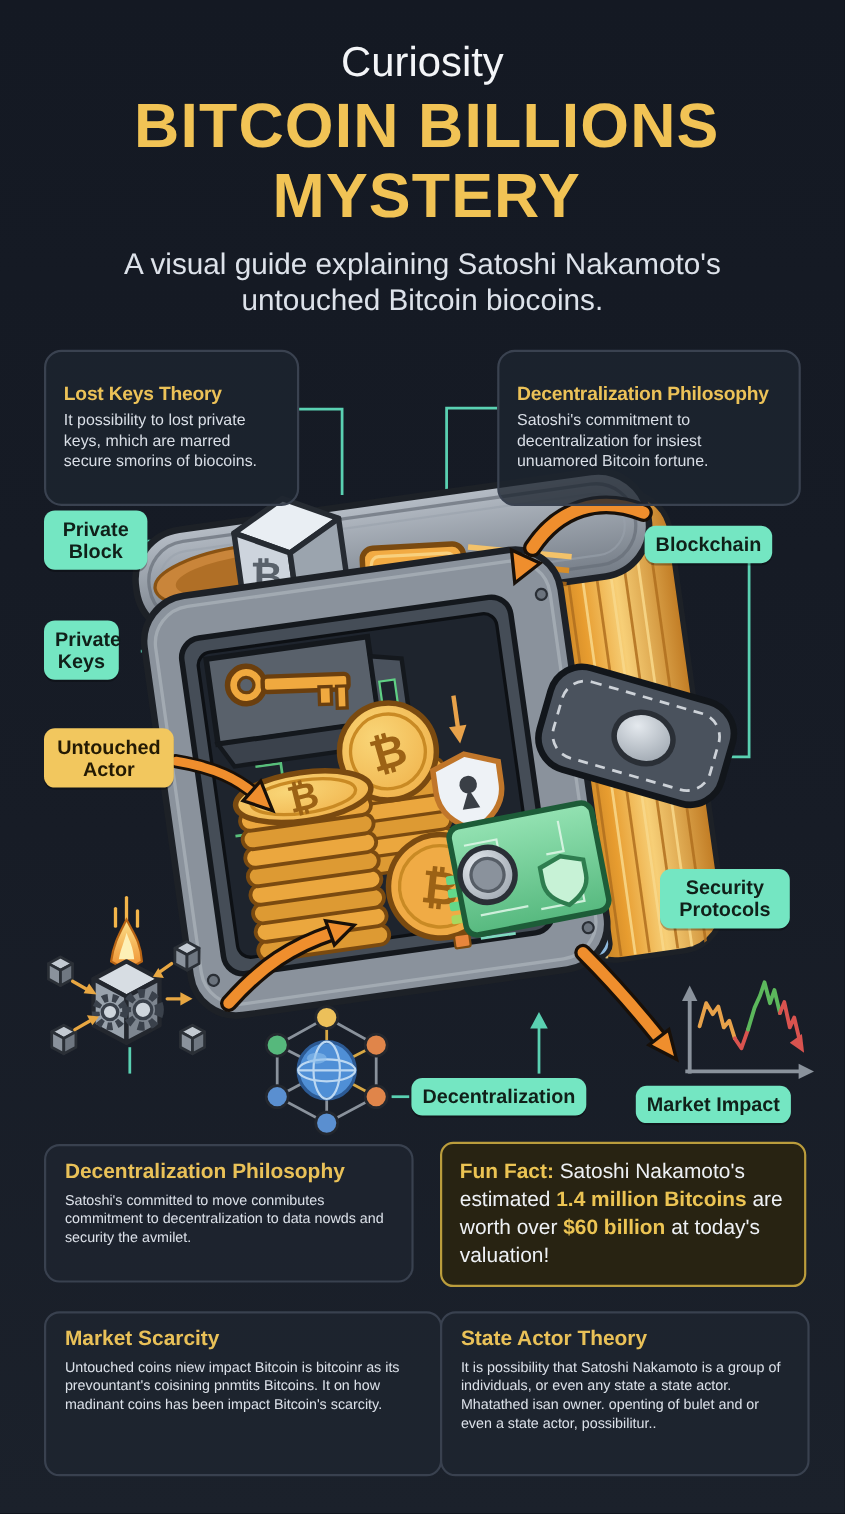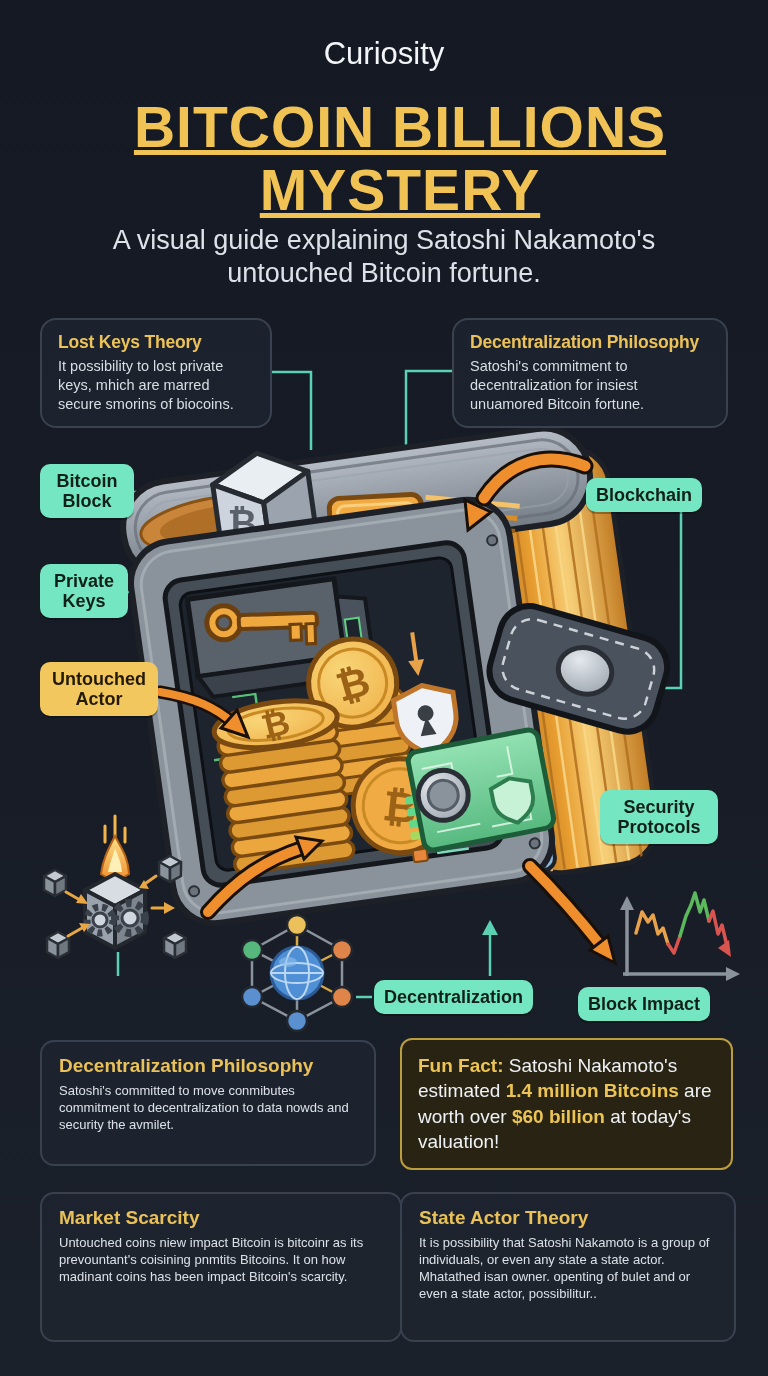--- a/index.html
+++ b/index.html
@@ -5,38 +5,38 @@
   html,body{margin:0;padding:0;background:#0d1118;}
   .page{
     position:relative;width:768px;height:1376px;overflow:hidden;
     background:linear-gradient(180deg,#141923 0%,#171c26 55%,#1b212b 100%);
     font-family:"Liberation Sans","DejaVu Sans",sans-serif;
     -webkit-font-smoothing:antialiased;
   }
   .art{position:absolute;left:0;top:0;z-index:1;pointer-events:none;}
   .ov{position:absolute;z-index:2;box-sizing:border-box;}
   
-  .kicker{left:0;top:36px;width:768px;text-align:center;color:#f3f5f8;font-size:31px;}
+  .kicker{left:0;top:36px;width:768px;text-align:center;color:#f3f5f8;font-size:38px;}
   .title{left:24px;top:80px;width:720px;text-align:center;color:#f1c355;font-weight:bold;
          font-size:57px;line-height:1.1;letter-spacing:1px;}
   .subtitle{left:74px;top:224px;width:620px;text-align:center;color:#dde2ea;font-size:27px;line-height:1.22;}
   
   .callout{background:rgba(30,37,48,0.78);border:2px solid #3a4250;border-radius:16px;
-           padding:12px 16px;}
+           padding:28px 16px;}
   .callout .c-title{color:#ecc258;font-weight:bold;font-size:17.5px;letter-spacing:-0.2px;
                     white-space:nowrap;margin-bottom:4px;}
   .callout .c-body{color:#d9dee6;font-size:14.5px;line-height:1.3;}
   .cl-lost{left:40px;top:318px;width:232px;min-height:104px;}
   .cl-dec{left:452px;top:318px;width:276px;min-height:104px;}
   
   .chip{background:#74e6c2;color:#102019;font-weight:bold;font-size:18px;line-height:1.12;
         text-align:center;border-radius:10px;padding:7px 10px;box-shadow:0 2px 0 rgba(0,0,0,0.28);}
   .chip.gold{background:#f2c75e;color:#241a04;}
   .ch-genesis{left:40px;top:464px;width:94px;}
-  .ch-private{left:40px;top:564px;width:88px;}
+  .ch-private{left:40px;top:564px;width:68px;}
   .ch-untouched{left:40px;top:662px;width:118px;}
   .ch-blockchain{left:586px;top:478px;white-space:nowrap;}
   .ch-security{left:600px;top:790px;width:118px;}
   .ch-mining{left:40px;top:977px;white-space:nowrap;}
   .ch-decent{left:374px;top:980px;white-space:nowrap;}
   .ch-market{left:578px;top:987px;white-space:nowrap;}
   
   .ibox{background:rgba(30,37,48,0.72);border:2px solid #39414f;border-radius:14px;
         padding:13px 17px;}
   .ibox .b-title{color:#e9c158;font-weight:bold;font-size:19px;margin-bottom:5px;}
@@ -376,39 +376,39 @@
       <path d="M208,912 C238,878 266,860 302,848" stroke="#ef8e2d" stroke-width="10"></path>
       <polygon points="322,841 304,859 296,837" fill="#ef8e2d" stroke="#181009" stroke-width="3"></polygon>
 
       <path d="M530,866 C562,898 582,922 601,946" stroke="#181009" stroke-width="16"></path>
       <path d="M530,866 C562,898 582,922 601,946" stroke="#ef8e2d" stroke-width="10"></path>
       <polygon points="615,963 590,950 608,936" fill="#ef8e2d" stroke="#181009" stroke-width="3"></polygon>
     </g>
   </svg>
 
   <div class="ov kicker">Curiosity</div>
-  <h1 class="ov title" style="margin:16px;text-decoration:underline;">BITCOIN BILLIONS MYSTERY</h1>
-  <div class="ov subtitle">A visual guide explaining Satoshi Nakamoto's untouched Bitcoin fortune.</div>
+  <h1 class="ov title" style="margin:4px;">BITCOIN BILLIONS MYSTERY</h1>
+  <div class="ov subtitle">A visual guide explaining Satoshi Nakamoto's untouched Bitcoin biocoins.</div>
 
   <div class="ov callout cl-lost">
     <div class="c-title">Lost Keys Theory</div>
     <div class="c-body">It possibility to lost private keys, mhich are marred secure smorins of biocoins.</div>
   </div>
   <div class="ov callout cl-dec">
     <div class="c-title">Decentralization Philosophy</div>
     <div class="c-body">Satoshi's commitment to decentralization for insiest unuamored Bitcoin fortune.</div>
   </div>
 
-  <div class="ov chip ch-genesis">Bitcoin Block</div>
+  <div class="ov chip ch-genesis">Private Block</div>
   <div class="ov chip ch-private">Private Keys</div>
   <div class="ov chip gold ch-untouched">Untouched Actor</div>
   <div class="ov chip ch-blockchain">Blockchain</div>
   <div class="ov chip ch-security">Security Protocols</div>
   <div class="ov chip ch-decent">Decentralization</div>
-  <div class="ov chip ch-market">Block Impact</div>
+  <div class="ov chip ch-market">Market Impact</div>
 
   <div class="ov ibox bx-dec">
     <div class="b-title">Decentralization Philosophy</div>
     <div class="b-body">Satoshi's committed to move conmibutes commitment to decentralization to data nowds and security the avmilet.</div>
   </div>
 
   <div class="ov funfact">
     <span class="hl">Fun Fact:</span><span> Satoshi Nakamoto's estimated </span><span class="hl">1.4 million Bitcoins</span><span> are worth over </span><span class="hl">$60 billion</span><span> at today's valuation!</span>
   </div>
 

